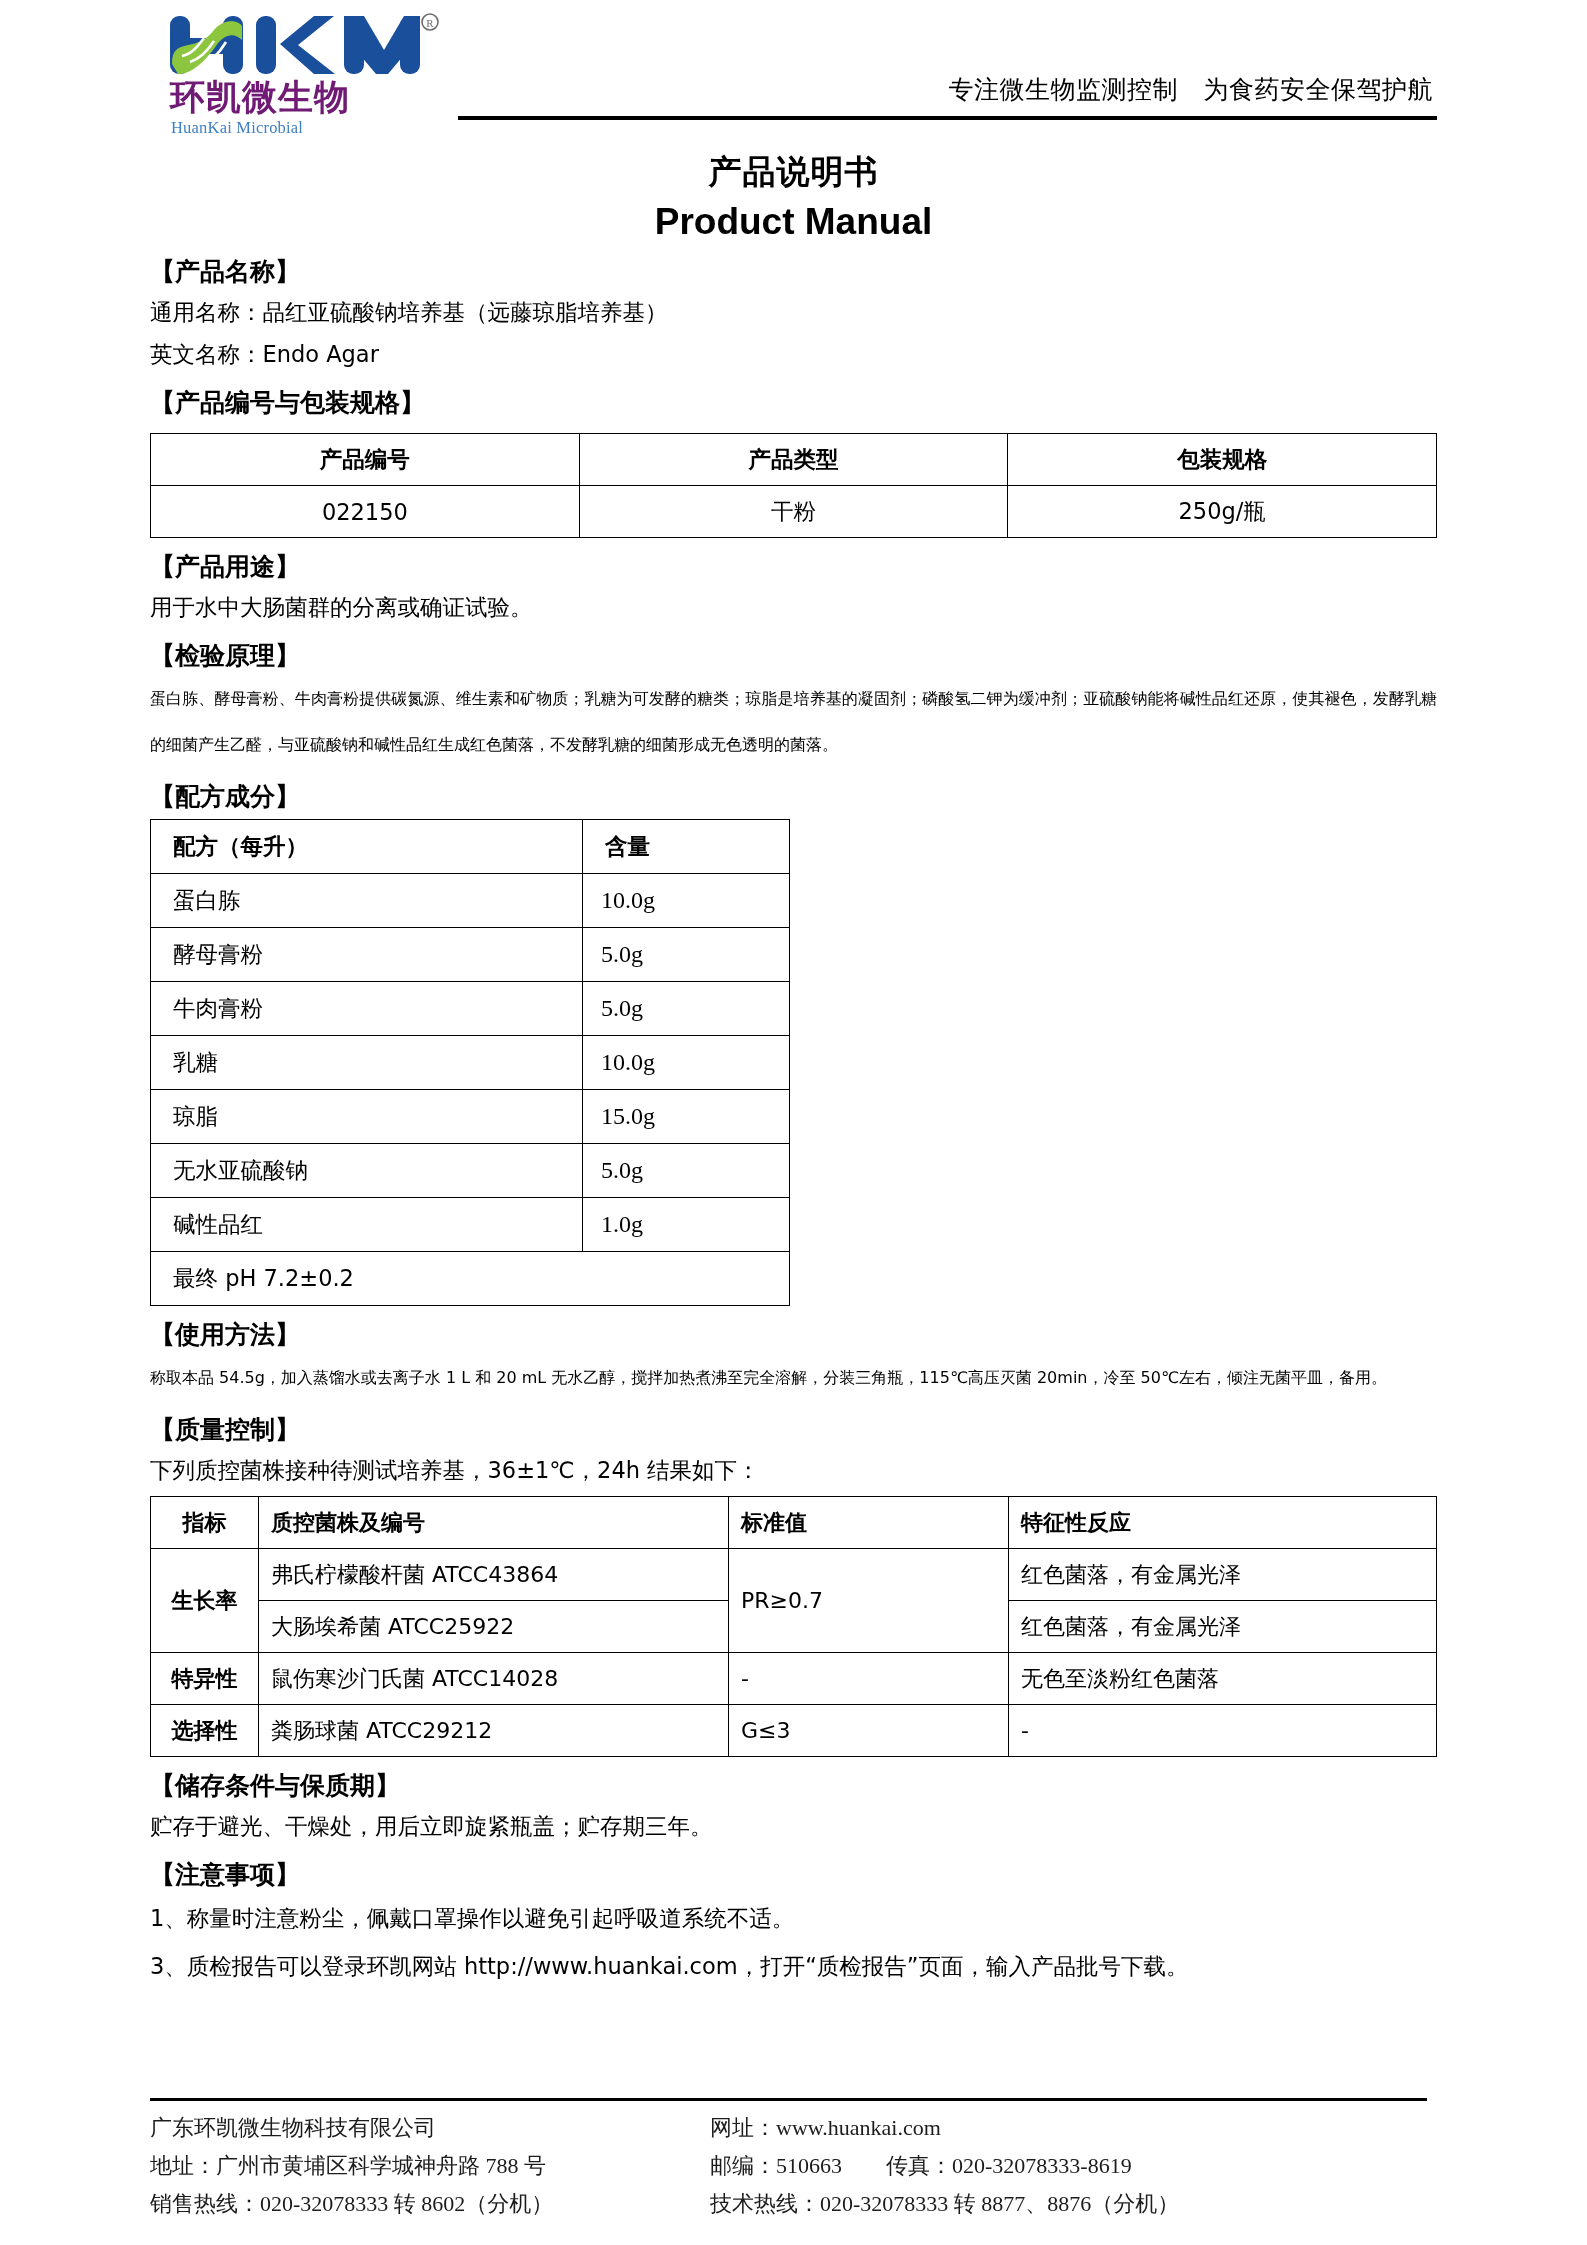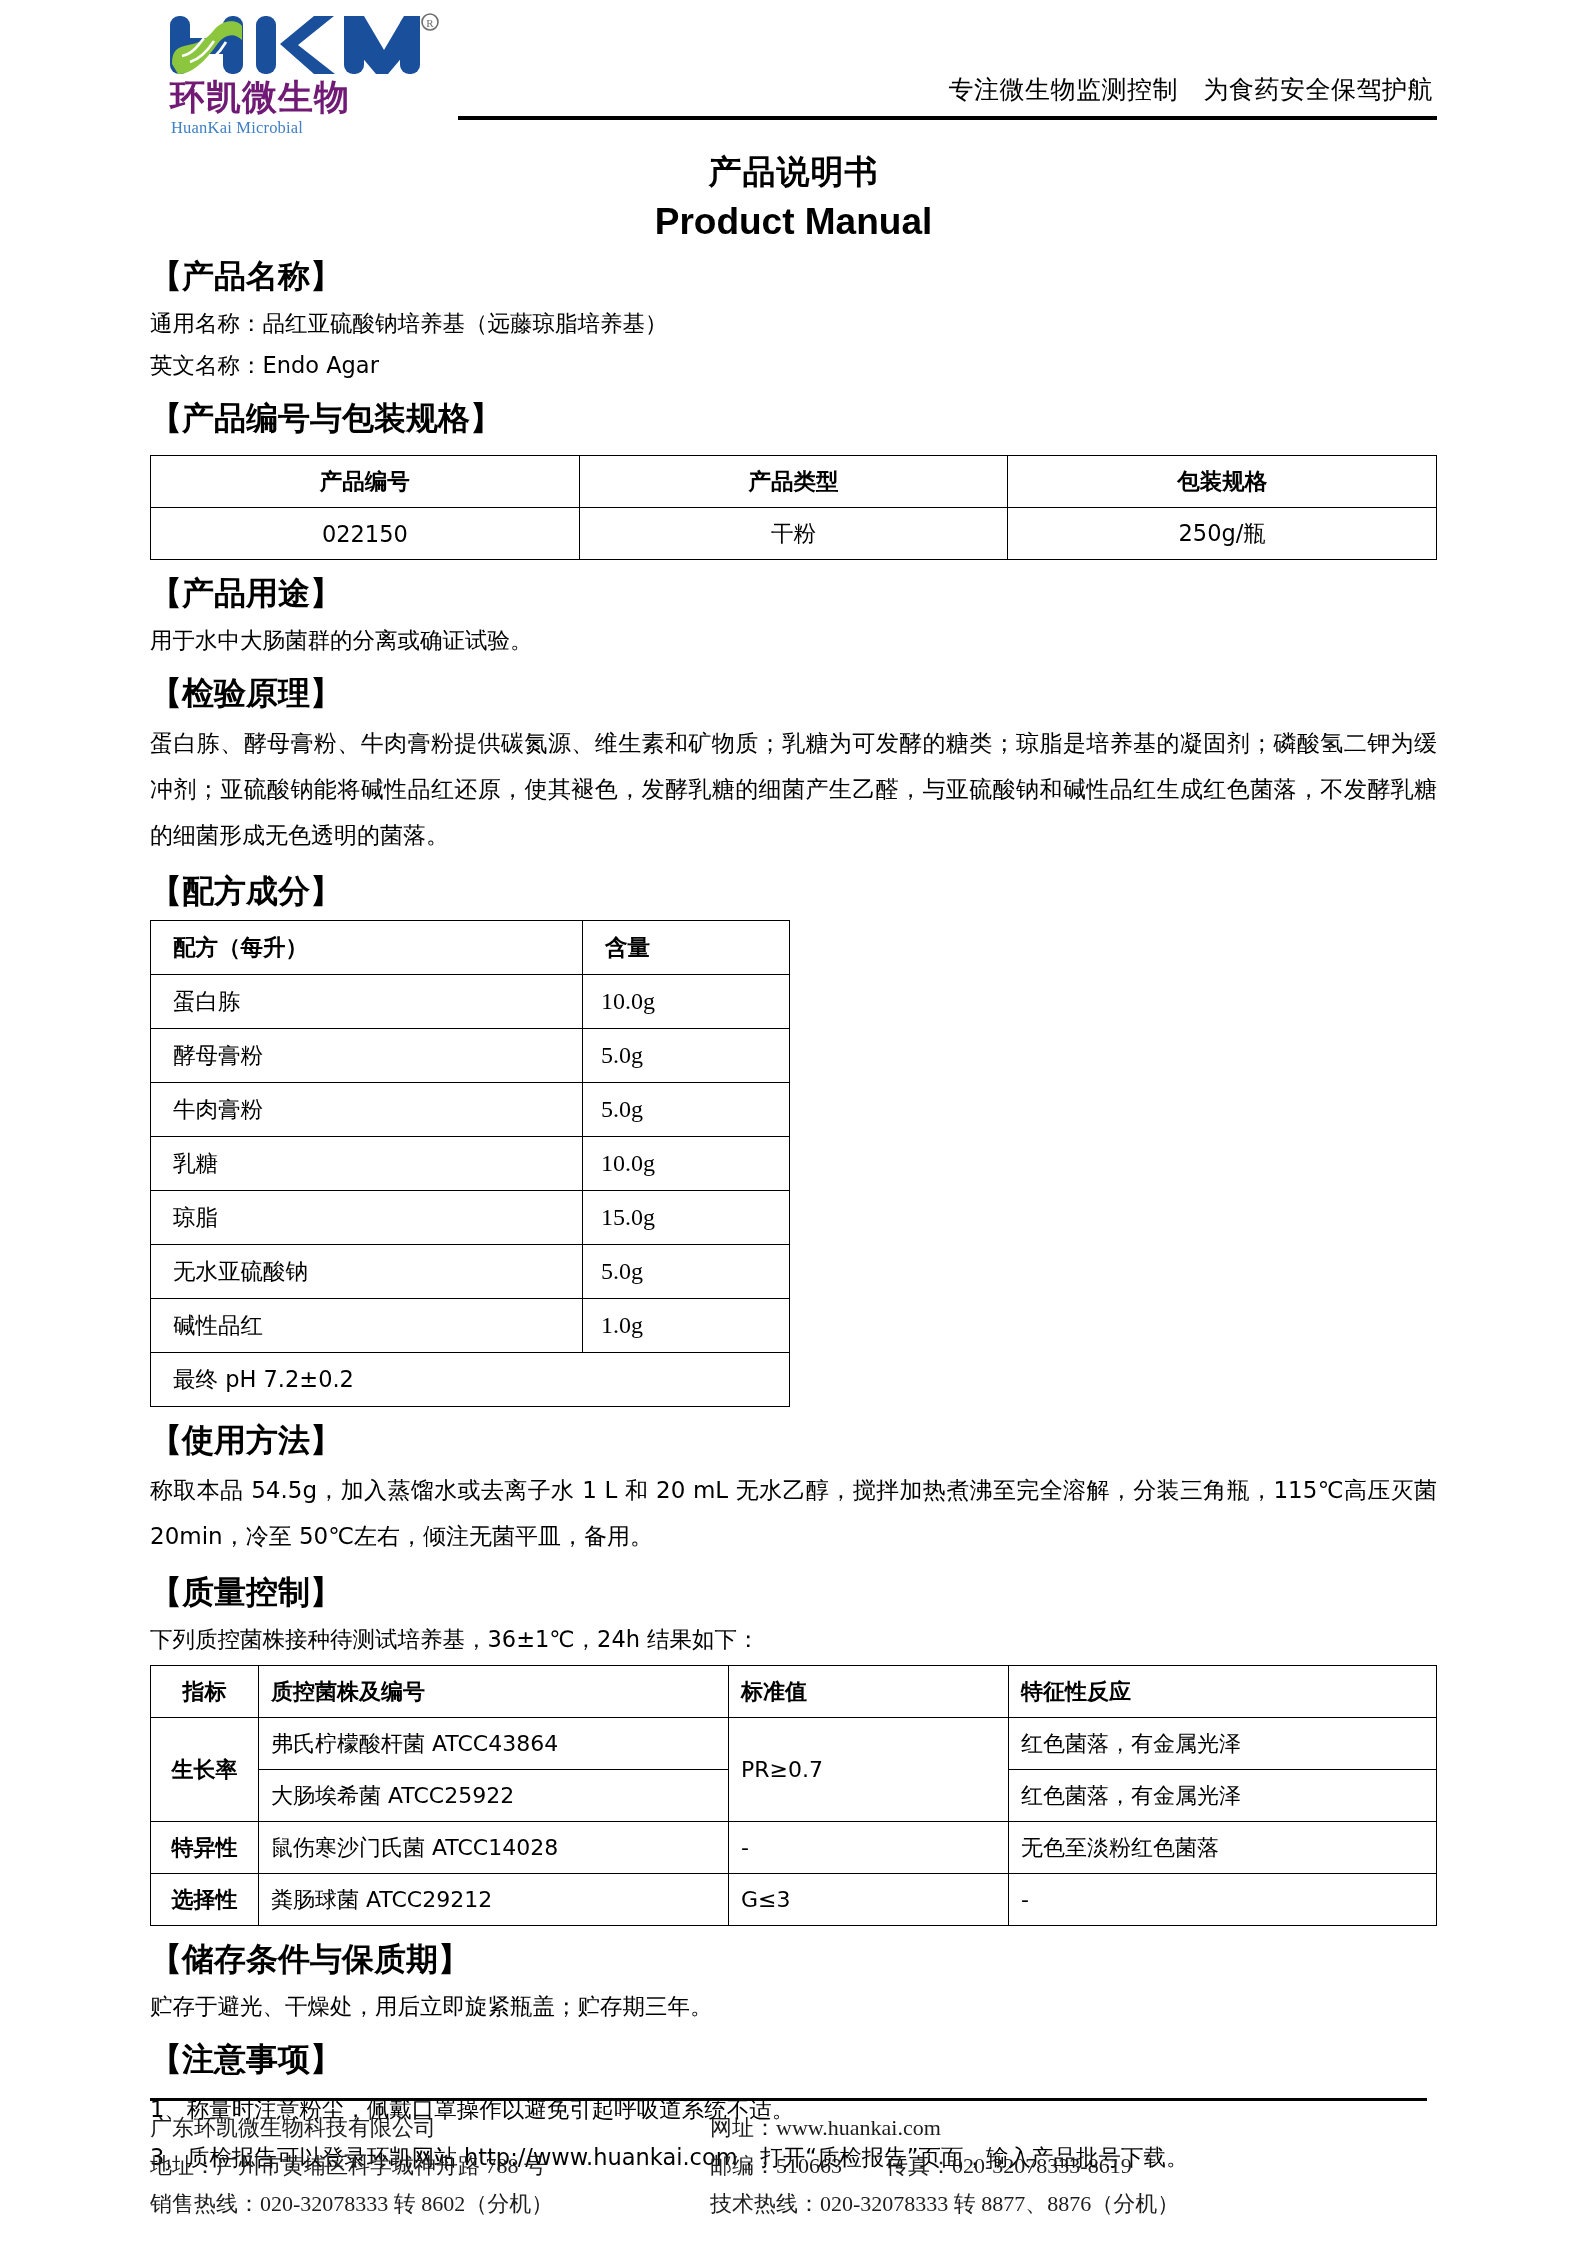--- a/index.html
+++ b/index.html
@@ -93,35 +93,35 @@
     font-family: "Liberation Sans", "DejaVu Sans", sans-serif;
     font-size: 37px;
     font-weight: bold;
     margin-top: 6px;
     letter-spacing: 0px;
   }
 
   
   .sec-head {
     font-family: "DejaVu Sans", "Liberation Sans", sans-serif;
-    font-size: 32px;
+    font-size: 25px;
     font-weight: bold;
     margin-top: 12px;
     margin-bottom: 4px;
     letter-spacing: 0px;
   }
   .body-line {
     font-family: "DejaVu Sans", "Liberation Sans", sans-serif;
     font-size: 22.5px;
     line-height: 40px;
     margin: 2px 0;
   }
   .para {
     font-family: "DejaVu Sans", "Liberation Sans", sans-serif;
-    font-size: 23px;
+    font-size: 16px;
     line-height: 46px;
     text-align: justify;
     margin: 4px 0 2px 0;
   }
 
   
   table { border-collapse: collapse; }
   .tbl-spec {
     width: 100%;
     margin: 14px 0 4px 0;

